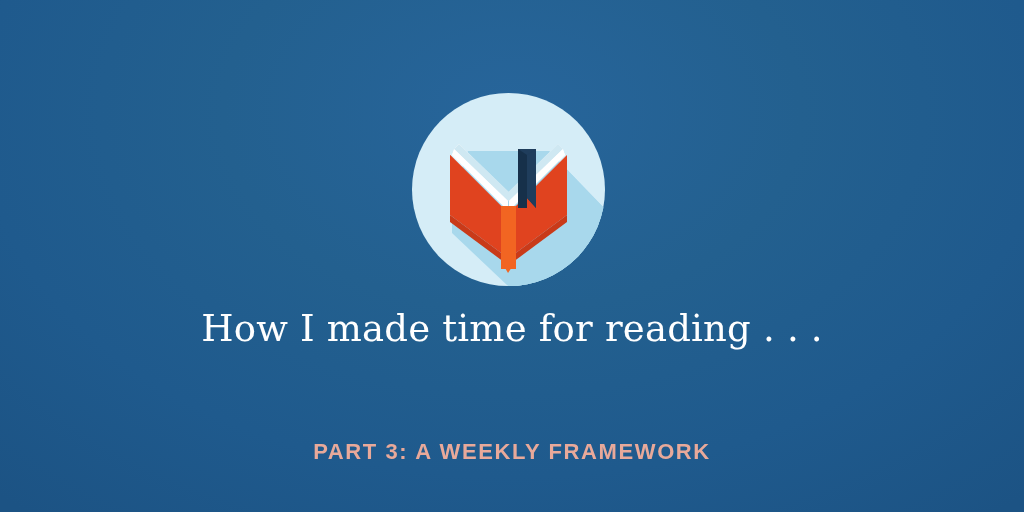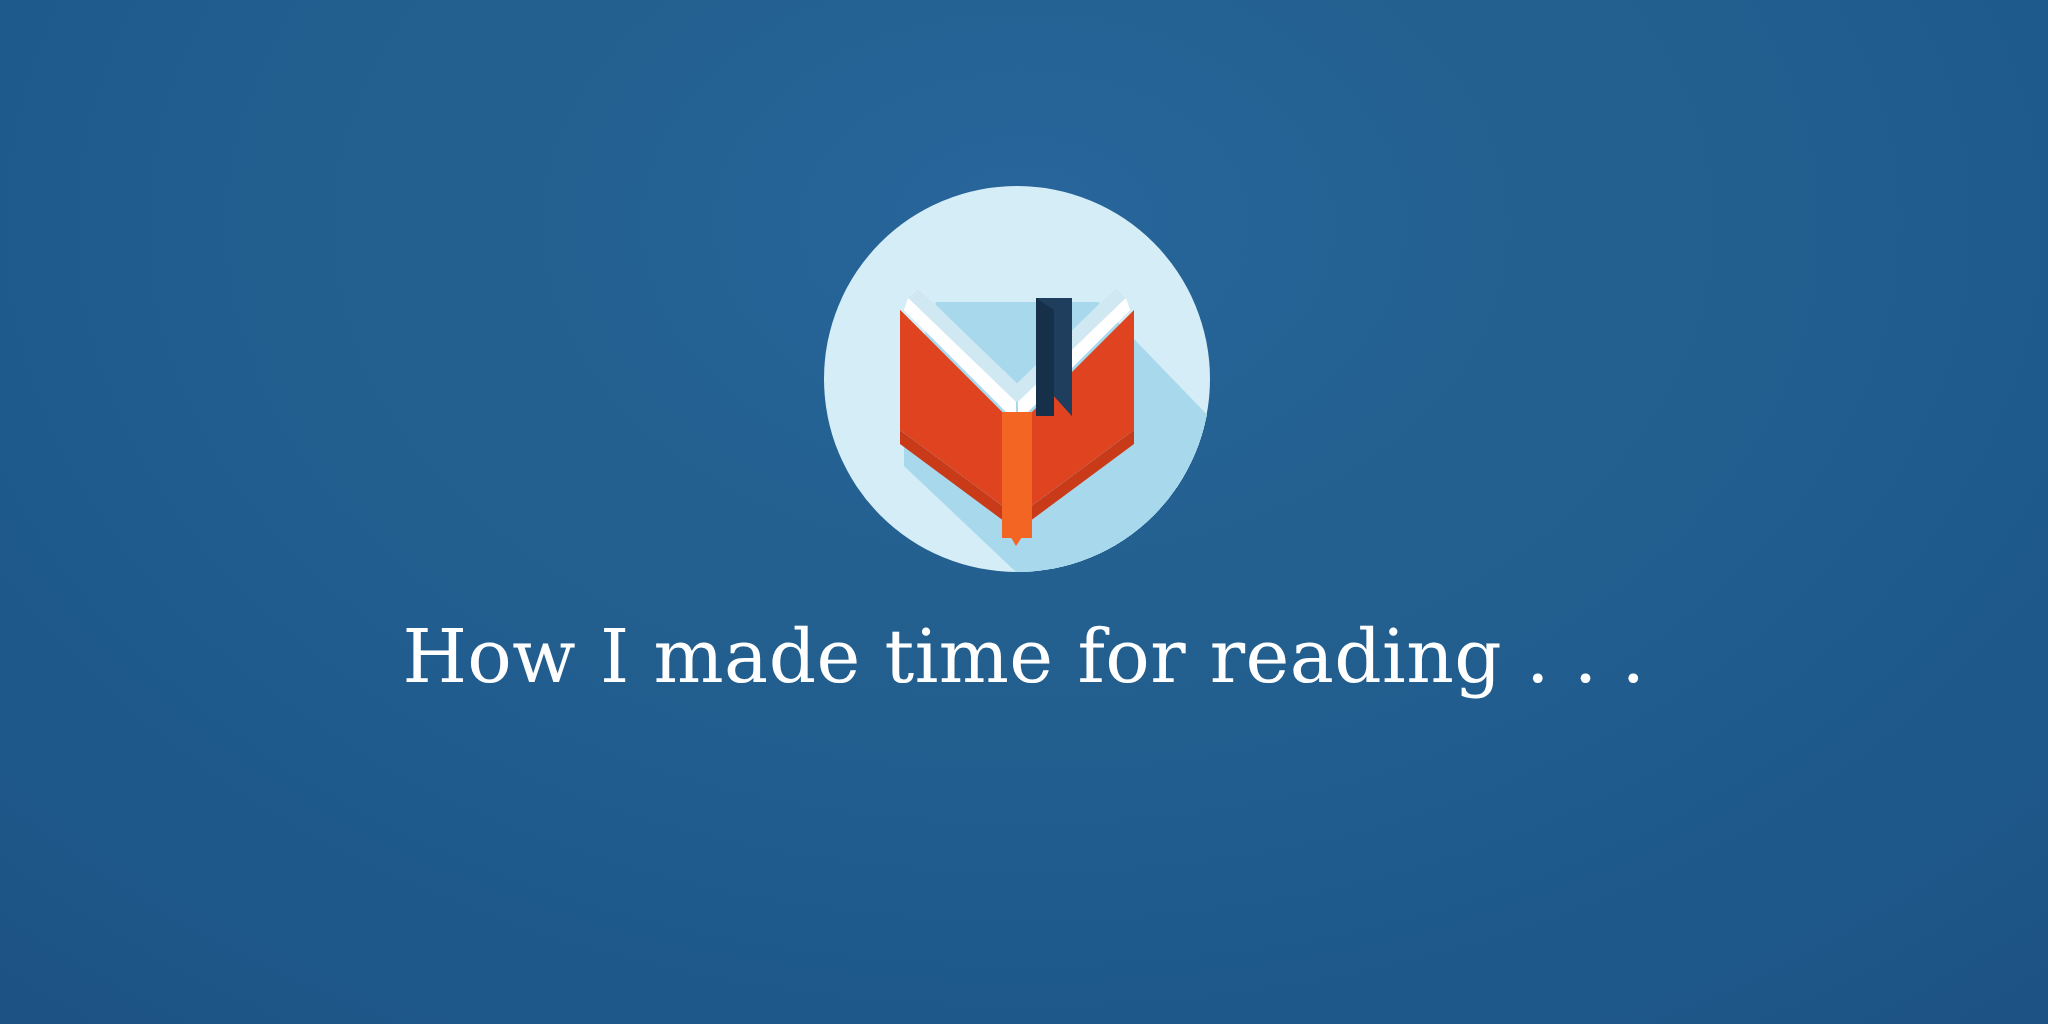--- a/index.html
+++ b/index.html
@@ -128,14 +128,15 @@
 
     <polygon points="106,56 124,56 124,115 115,105 106,115" fill="#1f3d5c"></polygon>
     <polygon points="106,56 115,62 115,115 106,115" fill="#16304a"></polygon>
     <polygon points="115,62 124,56 124,115 115,105" fill="#1f3d5c"></polygon>
   </svg>
 
   <div id="headline">
     <span class="hl-line">How I made time for reading . . .</span>
   </div>
 
+  <div id="subtitle">PART 3: A WEEKLY FRAMEWORK</div>
 
 </div>
 
 </body></html>

